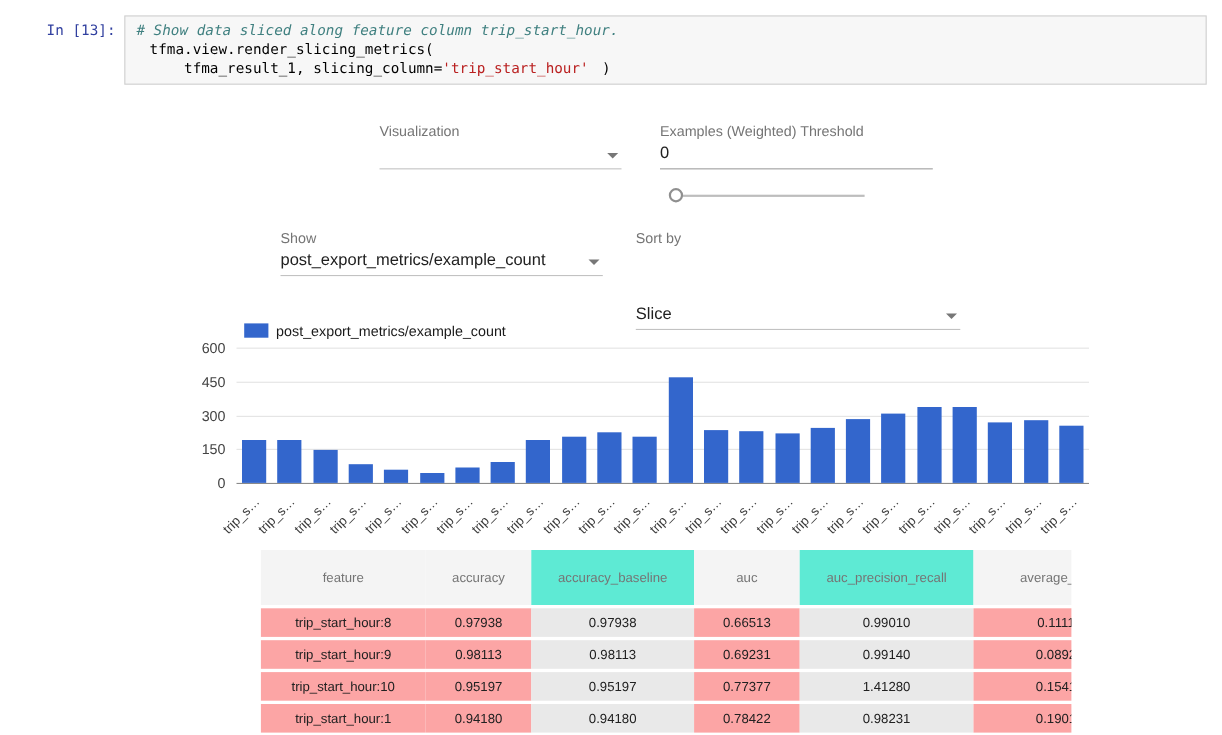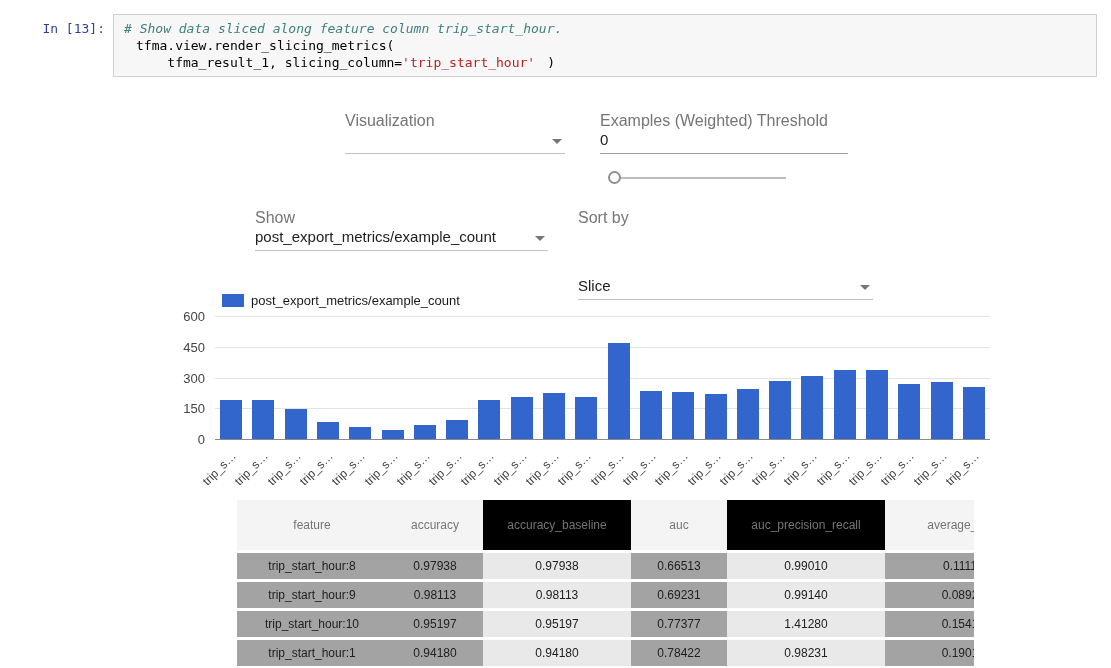--- a/index.html
+++ b/index.html
@@ -12,21 +12,21 @@
             font-family:"DejaVu Sans Mono", monospace; font-size:13px; color:#303F9F; }
   .code-box { position:absolute; left:113px; top:14px; width:962px;
               background:#f7f7f7; border:1px solid #cfcfcf; padding:5px 10px;
               font-family:"DejaVu Sans Mono", monospace; font-size:13px; line-height:17px; }
   .code-line { white-space:pre; color:#000; }
   .tok-comment { color:#408080; font-style:italic; }
   .tok-string  { color:#BA2121; }
   .tok-plain   { color:#000;margin-left:12px; }
 
   
-  .ctl-label { position:absolute; font-size:16px; color:#757575; }
+  .ctl-label { position:absolute; font-size:13px; color:#757575; }
   .select, .text-input { position:absolute; height:24px; box-sizing:content-box;
             font-size:15px; color:#212121; border-bottom:1px solid #c2c2c2; }
   .text-input { border-bottom-color:#9e9e9e; }
   .select .val, .text-input .val { line-height:22px; display:block;
             overflow:hidden; white-space:nowrap; }
   .arrow { position:absolute; right:3px; top:10px; width:0; height:0;
            border-left:5px solid transparent; border-right:5px solid transparent;
            border-top:5px solid #777; }
   .slider { position:absolute; left:608px; top:170px; width:178px; height:16px; }
   .slider-track { position:absolute; left:6px; right:0; top:7px; height:2px; background:#bdbdbd; }
@@ -45,22 +45,22 @@
   .xlabels { position:absolute; left:215px; top:441px; width:775px; height:42px; }
   .xlabel { position:absolute; top:8px; width:60px; text-align:right; font-size:12px; color:#3c3c3c;
             white-space:nowrap; transform-origin:100% 0; transform:rotate(-45deg); }
 
   
   .table-wrap { position:absolute; left:237px; top:497px; width:737px; height:171px; overflow:hidden; }
   table.metrics { border-collapse:separate; border-spacing:0 3px; table-layout:fixed;
                   width:798px; font-size:12px; }
   table.metrics th { height:50px; background:#f4f4f4; color:#757575; font-weight:400;
                      text-align:center; padding:0; }
-  table.metrics th.shade { background:#000000; }
-  table.metrics td { height:26px; background:#a3a3a3; color:#212121; text-align:center; padding:0; }
+  table.metrics th.shade { background:#5eead4; }
+  table.metrics td { height:26px; background:#fca5a5; color:#212121; text-align:center; padding:0; }
   table.metrics td.shade { background:#e9e9e9; }
   .col0{width:150px}.col1{width:96px}.col2{width:148px}.col3{width:96px}.col4{width:158px}.col5{width:150px}
 </style>
 </head>
 <body>
 
 <div class="page">
 
   <div class="prompt">In [13]:</div>
   <div class="code-box">

